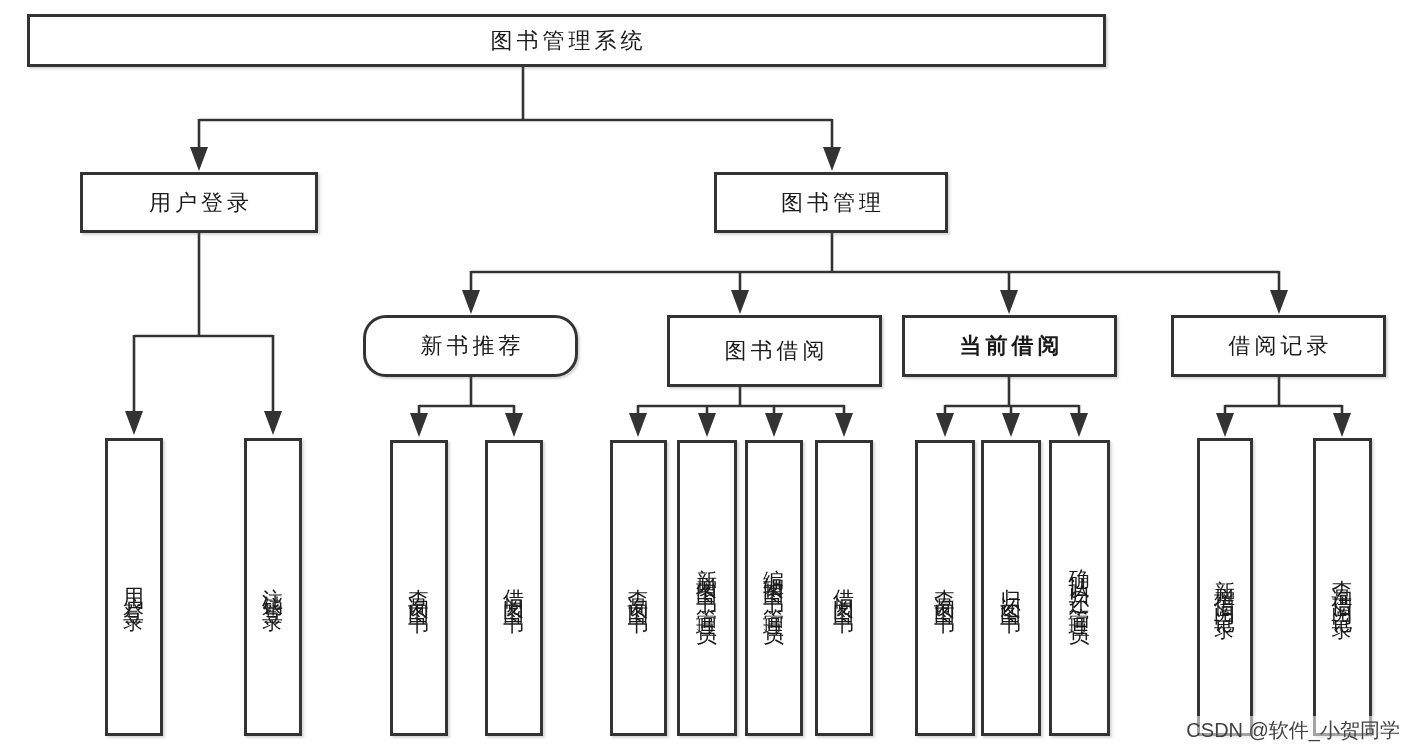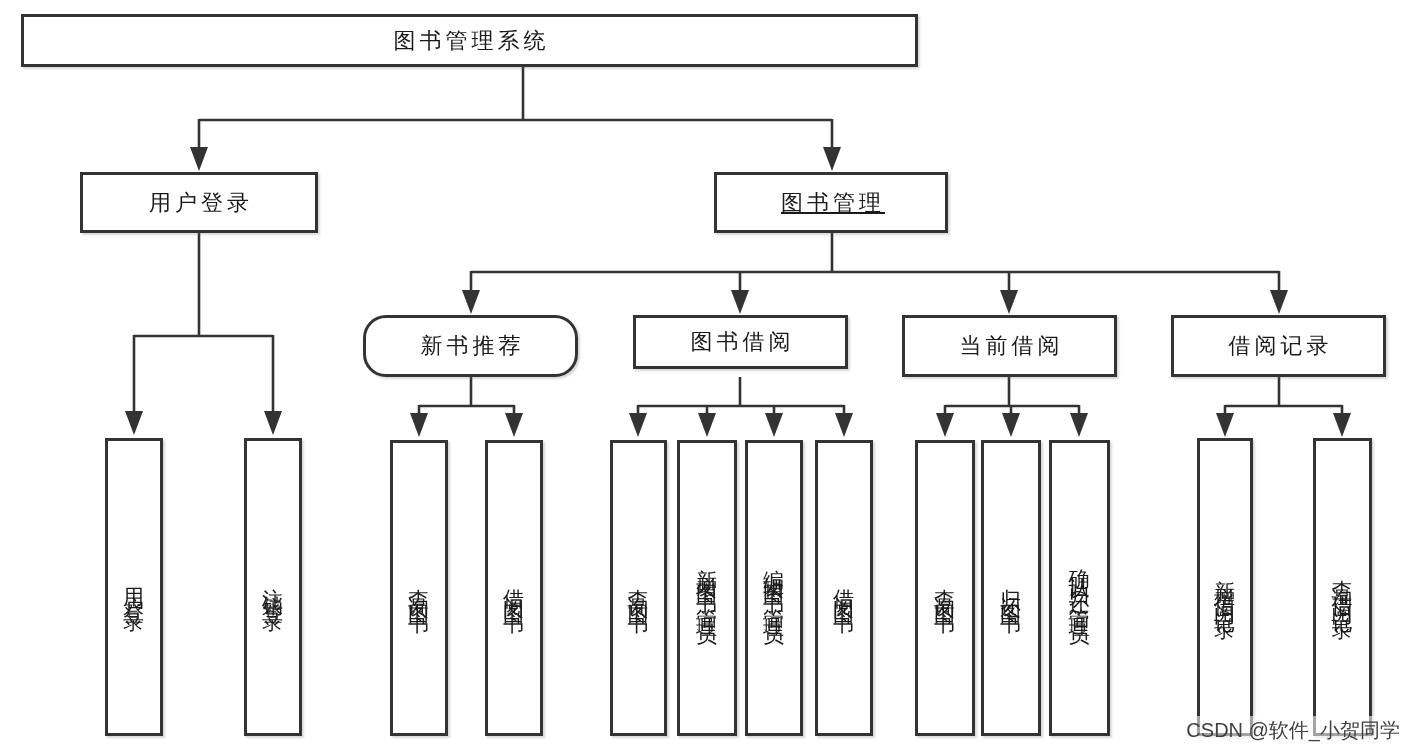--- a/index.html
+++ b/index.html
@@ -120,38 +120,38 @@
 
       <polygon points="936,413 954,413 945,437"></polygon>
       <polygon points="1002,413 1020,413 1011,437"></polygon>
       <polygon points="1070,413 1088,413 1079,437"></polygon>
 
       <polygon points="1216,413 1234,413 1225,437"></polygon>
       <polygon points="1333,413 1351,413 1342,437"></polygon>
     </g>
   </svg>
 
-  <div class="node" style="left:21px;top:14px;width:897px;height:53px;">
+  <div class="node" style="left:27px;top:14px;width:1079px;height:53px;">
     <span class="hlabel">图书管理系统</span>
   </div>
 
   <div class="node" style="left:80px;top:172px;width:238px;height:61px;">
     <span class="hlabel">用户登录</span>
   </div>
-  <div class="node" style="left:714px;top:172px;width:234px;height:61px;text-decoration:underline;">
+  <div class="node" style="left:714px;top:172px;width:234px;height:61px;">
     <span class="hlabel">图书管理</span>
   </div>
 
   <div class="node" style="left:363px;top:315px;width:215px;height:62px;border-radius:23px;">
     <span class="hlabel">新书推荐</span>
   </div>
-  <div class="node" style="left:633px;top:315px;width:215px;height:54px;">
+  <div class="node" style="left:667px;top:315px;width:215px;height:72px;">
     <span class="hlabel">图书借阅</span>
   </div>
-  <div class="node" style="left:902px;top:315px;width:215px;height:62px;">
+  <div class="node" style="left:902px;top:315px;width:215px;height:62px;font-weight:bold;">
     <span class="hlabel">当前借阅</span>
   </div>
   <div class="node" style="left:1171px;top:315px;width:215px;height:62px;">
     <span class="hlabel">借阅记录</span>
   </div>
 
   <div class="node" style="left:105px;top:438px;width:58px;height:298px;">
     <span class="vlabel">用户登录</span>
   </div>
   <div class="node" style="left:244px;top:438px;width:58px;height:298px;">

